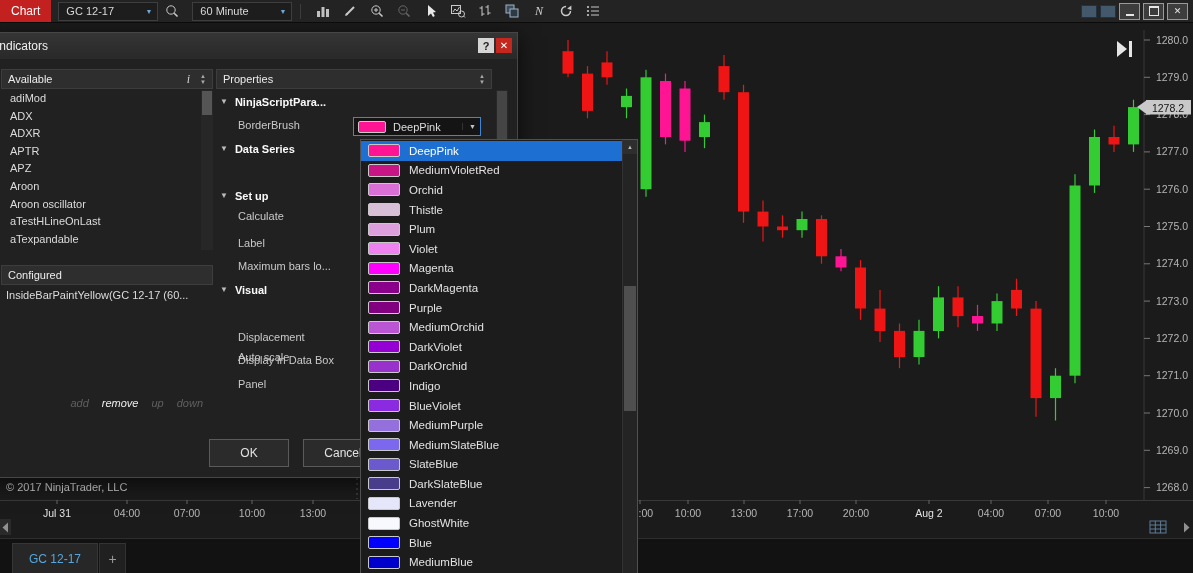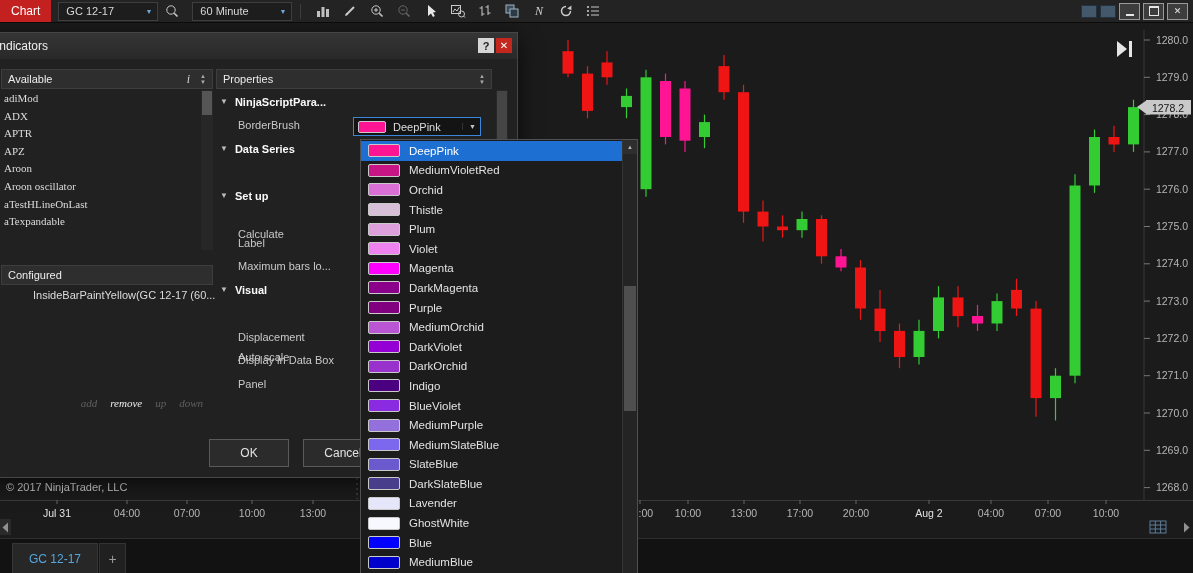--- a/index.html
+++ b/index.html
@@ -44,28 +44,28 @@
             color:#1d1d1d;display:flex;align-items:center;justify-content:center;
             font-weight:bold;font-size:11px;}
   .dlg-close{position:absolute;top:5px;left:505px;width:16px;height:15px;background:#c4271d;
              color:#fff;display:flex;align-items:center;justify-content:center;font-size:10px;}
   .pane-hd{position:absolute;height:20px;background:#2e2e2e;border:1px solid #3d3d3d;
            display:flex;align-items:center;padding:0 6px;color:#ececec;box-sizing:border-box;}
   .info-i{margin-left:auto;font-family:"Liberation Serif",serif;font-style:italic;
           font-size:12px;color:#d6d6d6;padding-right:10px;}
   .spin{display:flex;flex-direction:column;font-size:6px;line-height:6px;color:#a8a8a8;}
   #hd-available{left:10px;top:36px;width:212px;}
-  #available-list{position:absolute;left:8px;top:57px;width:212px;height:160px;overflow:hidden;font-family:Liberation Serif, serif;}
+  #available-list{position:absolute;left:14px;top:57px;width:212px;height:160px;overflow:hidden;}
   .list-item{height:17.6px;line-height:17.6px;padding-left:5px;color:#dcdcdc;}
   .vscroll{position:absolute;background:#272727;}
   .vthumb{position:absolute;background:#555;}
   #hd-configured{left:10px;top:232px;width:212px;}
-  #configured-list{position:absolute;left:10px;top:254px;width:212px;height:100px;overflow:hidden;margin-left:27px;}
+  #configured-list{position:absolute;left:10px;top:254px;width:212px;height:100px;overflow:hidden;}
   #list-actions{position:absolute;left:10px;top:364px;width:202px;text-align:right;
-                font-style:italic;font-size:11px;font-family:Liberation Serif, serif;}
+                font-style:italic;font-size:11px;}
   .act{color:#606060;margin-left:13px;}
   .act.active{color:#ededed;}
   #hd-properties{left:225px;top:36px;width:276px;}
   #prop-rows{position:absolute;left:225px;top:57px;width:276px;height:310px;}
   .prow{position:absolute;left:0;width:100%;height:23.5px;display:flex;align-items:center;}
   .prow .tri{color:#bbb;font-size:8px;margin:0 7px 0 4px;}
   .prow.cat .lbl{color:#fafafa;font-weight:bold;}
   .prow.prop .lbl{color:#c9c9c9;margin-left:22px;}
   #border-combo{position:absolute;left:362px;top:84px;width:128px;height:19px;background:#141414;
                 border:1px solid #3a86d8;display:flex;align-items:center;padding:0 4px;
@@ -385,20 +385,21 @@
       <span>Available</span>
       <span class="info-i">i</span>
       <span class="spin">
           <span>▲</span>
           <span>▼</span>
         </span>
     </div>
     <div id="available-list">
         <div class="list-item">adiMod</div>
         <div class="list-item">ADX</div>
+        <div class="list-item">ADXR</div>
         <div class="list-item">APTR</div>
         <div class="list-item">APZ</div>
         <div class="list-item">Aroon</div>
         <div class="list-item">Aroon oscillator</div>
         <div class="list-item">aTestHLineOnLast</div>
         <div class="list-item">aTexpandable</div>
       </div>
     <div class="vscroll" style="left:210px;top:57px;width:12px;height:160px;">
       <div class="vthumb" style="left:1px;top:1px;width:10px;height:24px;"></div>
     </div>
@@ -427,21 +428,21 @@
           <span class="lbl">BorderBrush</span>
         </div>
         <div class="prow cat" style="top: 47px;">
           <span class="tri">▼</span>
           <span class="lbl">Data Series</span>
         </div>
         <div class="prow cat" style="top: 94px;">
           <span class="tri">▼</span>
           <span class="lbl">Set up</span>
         </div>
-        <div class="prow prop" style="top: 132px; text-align: center;">
+        <div class="prow prop" style="top: 114px; text-align: center;">
           <span class="lbl">Calculate</span>
         </div>
         <div class="prow prop" style="top: 141px;">
           <span class="lbl">Label</span>
         </div>
         <div class="prow prop" style="top: 164.5px;">
           <span class="lbl">Maximum bars lo...</span>
         </div>
         <div class="prow cat" style="top: 188px;">
           <span class="tri">▼</span>

